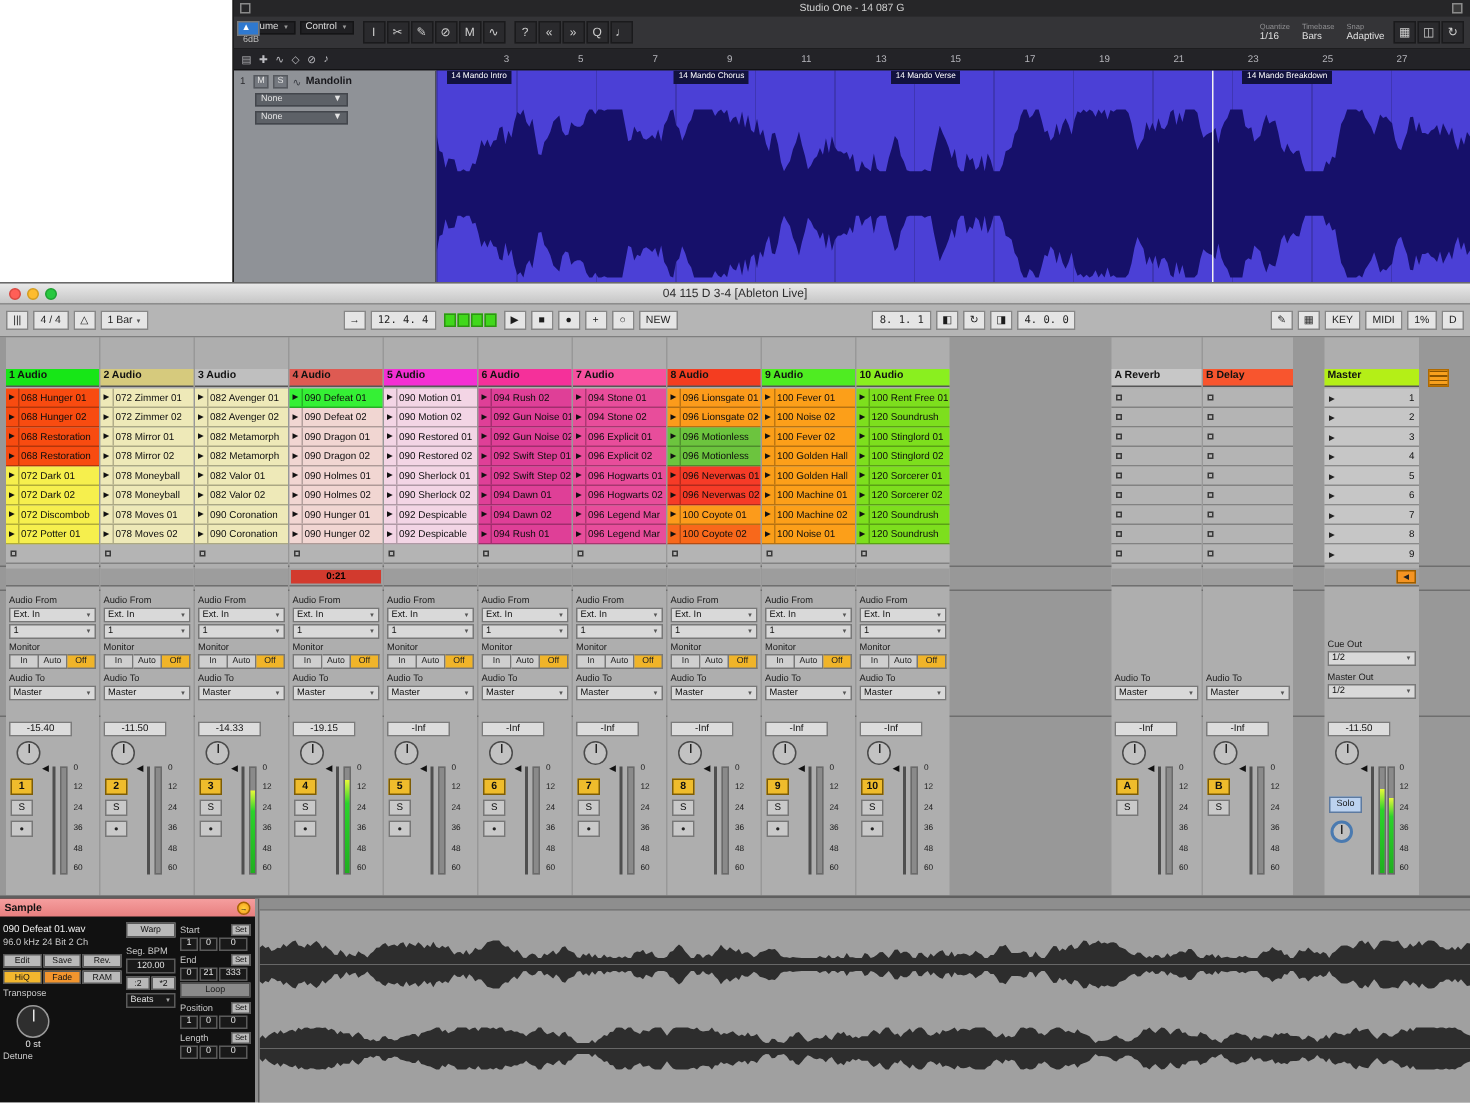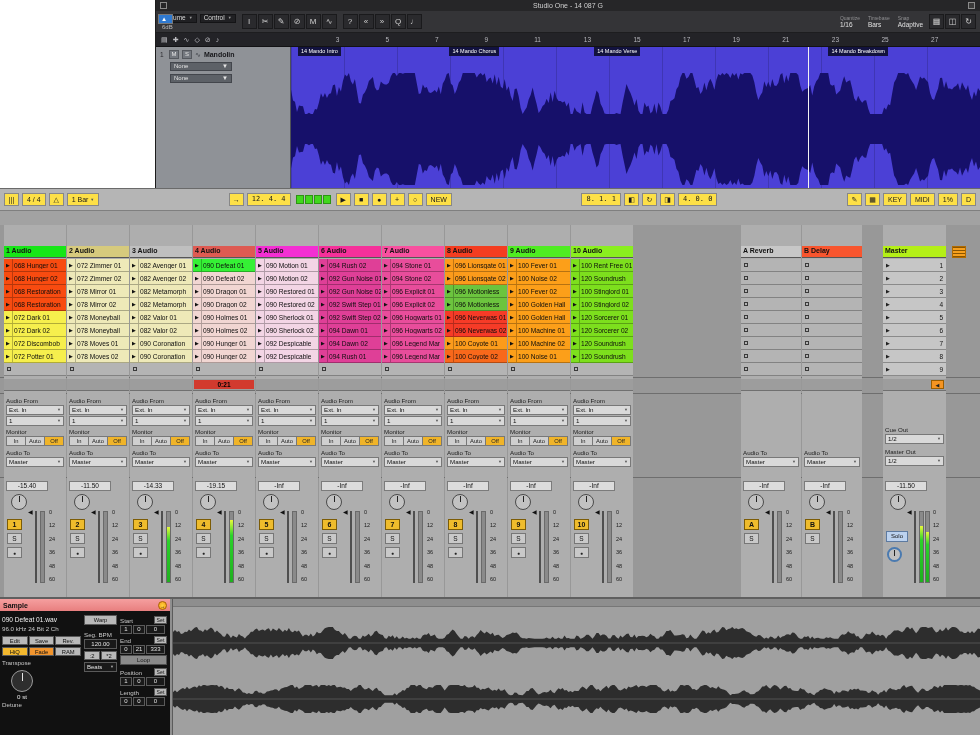--- a/index.html
+++ b/index.html
@@ -60,21 +60,21 @@
     background:#a2a2a2; border-top:1px solid #6a6a6a; overflow:hidden; }
   #al-titlebar { height:14px; background:linear-gradient(#e9e9e9,#c6c6c6);
     border-bottom:1px solid #8d8d8d; position:relative; display:flex; align-items:center; justify-content:center; }
   .tl { position:absolute; top:3px; width:8px; height:8px; border-radius:50%; }
   .tl.red { left:6px; background:#ff5f57; border:1px solid #d84840; }
   .tl.yel { left:18px; background:#febc2e; border:1px solid #d39c20; }
   .tl.grn { left:30px; background:#28c840; border:1px solid #1ea132; }
   #al-title { font-size:8px; color:#2e2e2e; }
   #al-transport { height:22px; background:#b5b5b5; border-bottom:1px solid #7f7f7f;
     display:flex; align-items:center; padding:0 4px; gap:3px; }
-  .tbox { background:#fde047; border:1px solid #878787; color:#1c1c1c; font-size:7px;
+  .tbox { background:#e5e5e5; border:1px solid #878787; color:#1c1c1c; font-size:7px;
     line-height:11px; height:13px; padding:0 4px; display:flex; align-items:center; gap:2px; }
   .tbox.icon { width:15px; justify-content:center; padding:0; font-size:7px; }
   .tbox.wide { font-family:"DejaVu Sans Mono", monospace; font-size:7px; }
   .tbox .arr { font-size:4px; color:#555; }
   .beats { display:flex; gap:1px; margin:0 2px; }
   .beatcell { width:8px; height:9px; background:#41d81c; border:1px solid #2d9413; }
   .tsp { flex:1; }
   
   #al-session { position:absolute; left:0; top:36px; width:980px; height:372px; background:#989898; }
   .rowcell { position:absolute; left:0; right:0; }
@@ -290,20 +290,26 @@
       <div class="s1-marker" style="left: 1%;">14 Mando Intro</div>
           <div class="s1-marker" style="left: 23%;">14 Mando Chorus</div>
           <div class="s1-marker" style="left: 44%;">14 Mando Verse</div>
           <div class="s1-marker" style="left: 78%;">14 Mando Breakdown</div>
           <div class="s1-playhead" style="left: 75%;"></div>
         </div>
     </div>
   </div>
 
   <div id="ableton">
+    <div id="al-titlebar">
+      <span class="tl red"></span>
+      <span class="tl yel"></span>
+      <span class="tl grn"></span>
+      <span id="al-title">04 115 D 3-4  [Ableton Live]</span>
+    </div>
     <div id="al-transport">
       <div class="tbox icon">|||</div>
       <div class="tbox">4 / 4</div>
       <div class="tbox icon">△</div>
       <div class="tbox">
         <span>1 Bar</span>
         <span class="arr">▼</span>
       </div>
       <div class="tsp"></div>
       <div class="tbox icon">→</div>

